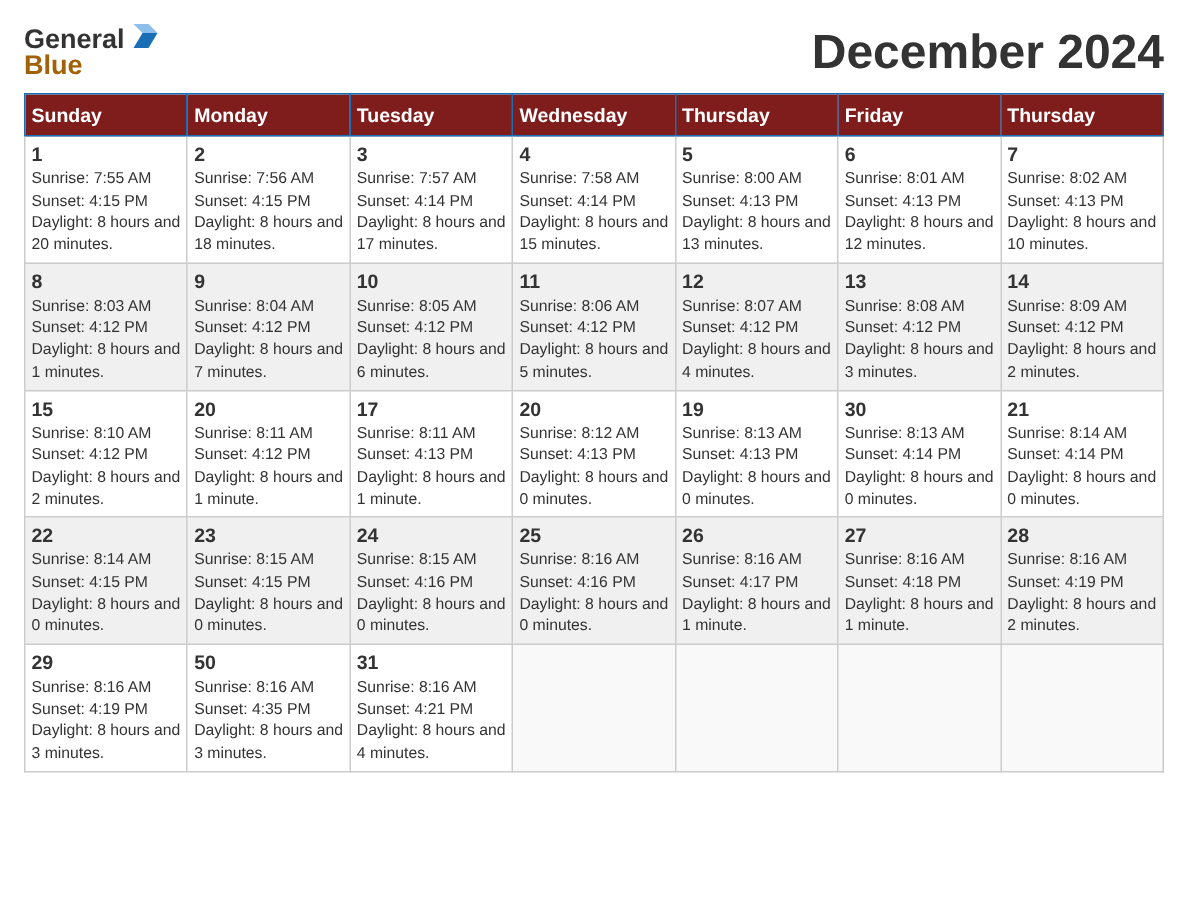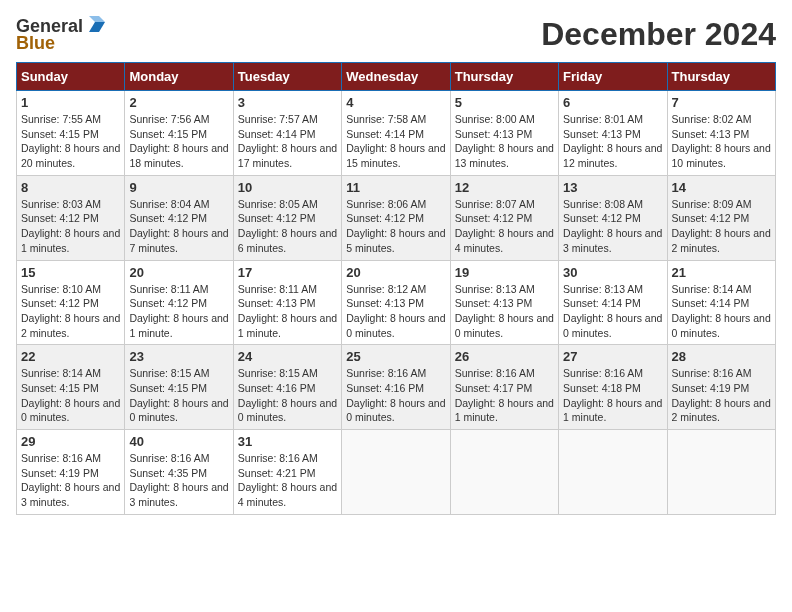--- a/index.html
+++ b/index.html
@@ -346,21 +346,21 @@
       <tr>
         <td>
         <span class="day-num">29</span>
         <div class="day-info">
           <span>Sunrise: 8:16 AM</span><br>
           <span>Sunset: 4:19 PM</span><br>
           <span>Daylight: 8 hours and 3 minutes.</span>
         </div>
       </td>
         <td>
-        <span class="day-num">40</span>
+        <span class="day-num">50</span>
         <div class="day-info">
           <span>Sunrise: 8:16 AM</span><br>
           <span>Sunset: 4:35 PM</span><br>
           <span>Daylight: 8 hours and 3 minutes.</span>
         </div>
       </td>
         <td>
         <span class="day-num">31</span>
         <div class="day-info">
           <span>Sunrise: 8:16 AM</span><br>

